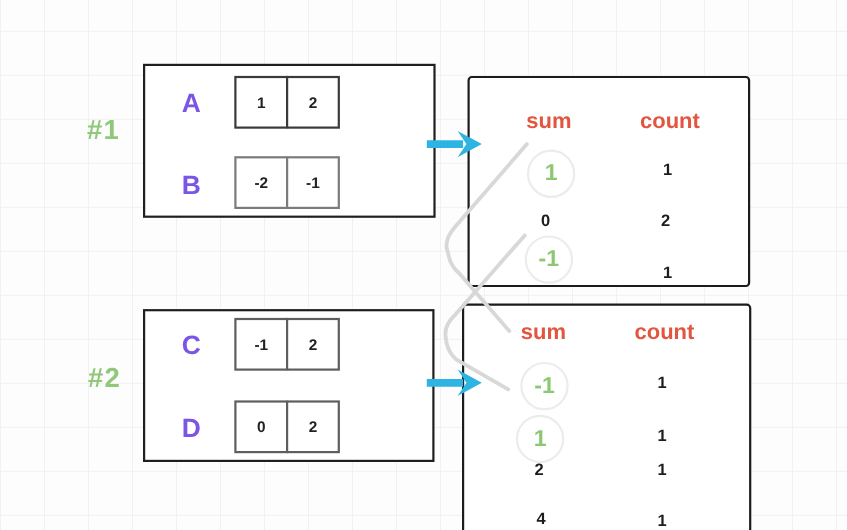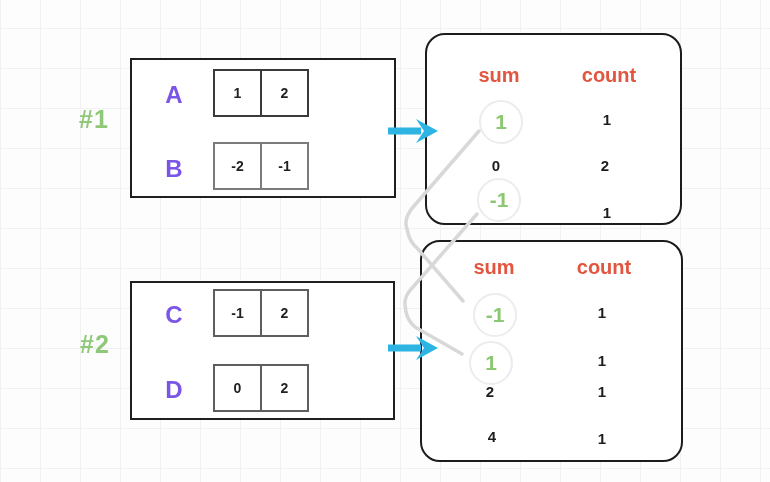--- a/index.html
+++ b/index.html
@@ -11,21 +11,21 @@
       linear-gradient(90deg,#f1f1f2 1px, transparent 1px);
     background-size:40px 40px;
     background-position:0px 28px;
     font-family:"Liberation Sans","DejaVu Sans",sans-serif;
   }
   .abs{position:absolute;}
   .ctr{transform:translate(-50%,-50%);white-space:nowrap;}
   .ex-label{color:#8fc878;font-size:25px;font-weight:bold;letter-spacing:1px;}
   .arr-label{color:#7a55e6;font-size:24px;font-weight:bold;}
   .src-box{position:absolute;border:2px solid #1f1f1f;background:#ffffff;box-sizing:border-box;}
-  .result-box{position:absolute;border:2px solid #1c1c1c;border-radius:20px;background:#ffffff;box-sizing:border-box;}
+  .result-box{position:absolute;border:2px solid #1c1c1c;border-radius:4px;background:#ffffff;box-sizing:border-box;margin-top:36px;}
   .cellpair{position:absolute;display:flex;}
   .cell{width:49px;height:48px;display:flex;align-items:center;justify-content:center;
         font-size:14px;font-weight:bold;color:#222;background:#fff;box-sizing:border-box;}
   .pair-dark .cell{border:2px solid #3a3a3a;}
   .pair-gray .cell{border:2.5px solid #7b7b7b;}
   .pair-mid  .cell{border:2px solid #5e5e5e;}
   .cellpair .cell + .cell{margin-left:-2px;}
   .hdr{color:#e2553e;font-size:20px;font-weight:bold;}
   .num{color:#1d1d1d;font-size:15px;font-weight:bold;}
   .sum-circle{width:44px;height:44px;border:2px solid #ececec;border-radius:50%;

